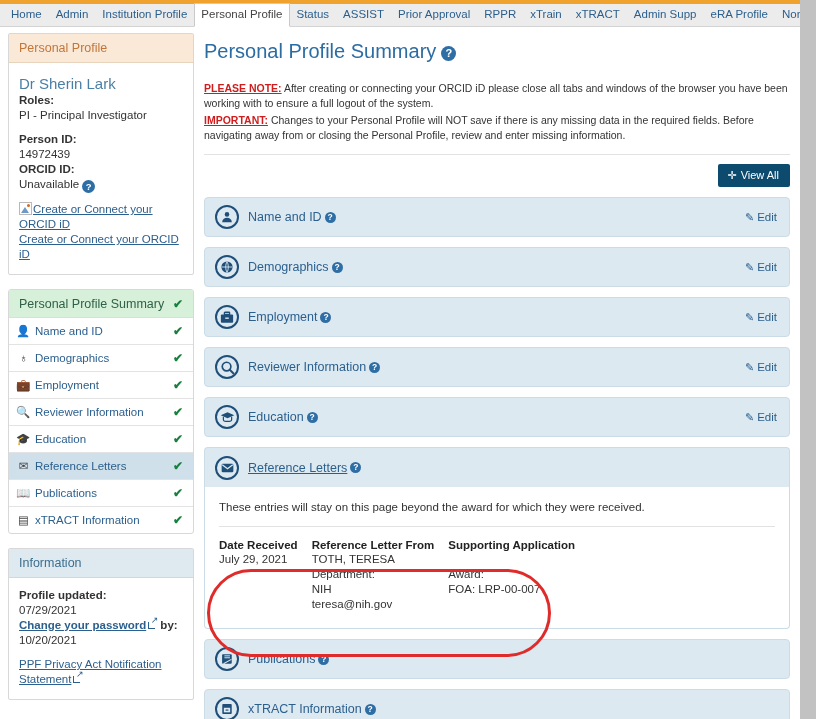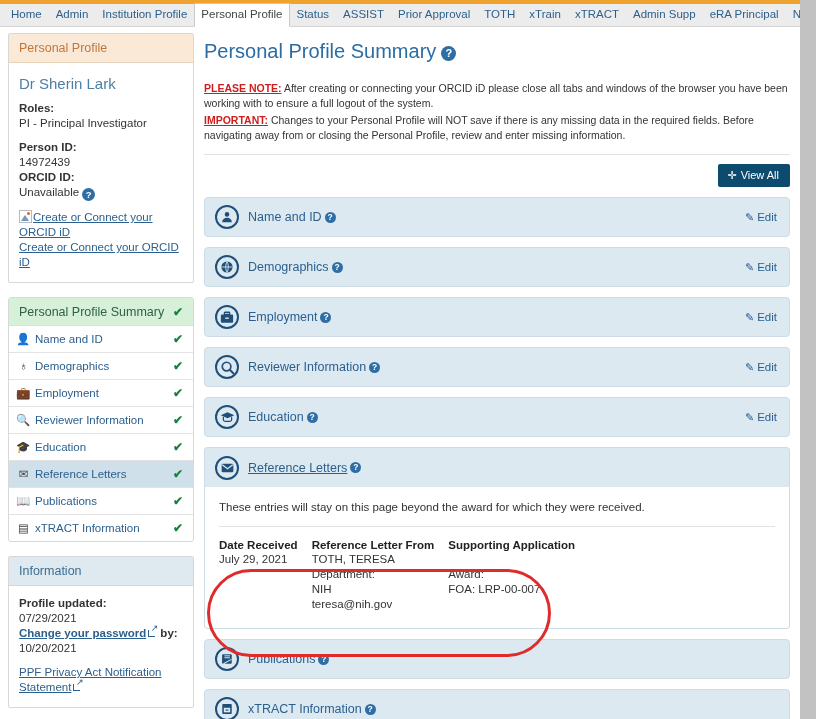--- a/index.html
+++ b/index.html
@@ -92,21 +92,21 @@
   .panel-head.blue {
     background:#dfeaf0;
     color:#3c6e8f;
     border-bottom:1px solid #cadbe4;
   }
   .panel-body { padding:10px 10px 12px 10px; }
 
   .person-name {
     color:#4a7fa5;
     font-size:15px;
-    margin:2px 0 9px 0;
+    margin:2px 0 1px 0;
   }
   .lbl { font-weight:bold; color:#333; font-size:11.5px; line-height:15px; }
   .val { color:#333; font-size:11.5px; line-height:15px; }
   .gap { height:9px; }
 
   .helpdot {
     display:inline-block; width:13px; height:13px; border-radius:50%;
     background:#2f6ea5; color:#fff; font-size:9.5px; font-weight:bold;
     text-align:center; line-height:13px; vertical-align:-2px;
     margin-left:3px;
@@ -237,25 +237,25 @@
 <div id="topbar"></div>
 
 <div id="tabstrip">
     <div class="tab">Home</div>
     <div class="tab">Admin</div>
     <div class="tab">Institution Profile</div>
     <div class="tab active">Personal Profile</div>
     <div class="tab">Status</div>
     <div class="tab">ASSIST</div>
     <div class="tab">Prior Approval</div>
-    <div class="tab">TOTH</div>
+    <div class="tab">RPPR</div>
     <div class="tab">xTrain</div>
     <div class="tab">xTRACT</div>
     <div class="tab">Admin Supp</div>
-    <div class="tab">eRA Principal</div>
+    <div class="tab">eRA Profile</div>
     <div class="tab">Non-Research</div>
   </div>
 
 <div id="page">
 
   <div id="leftcol">
 
     <div class="panel">
       <div class="panel-head orange">Personal Profile</div>
       <div class="panel-body">

